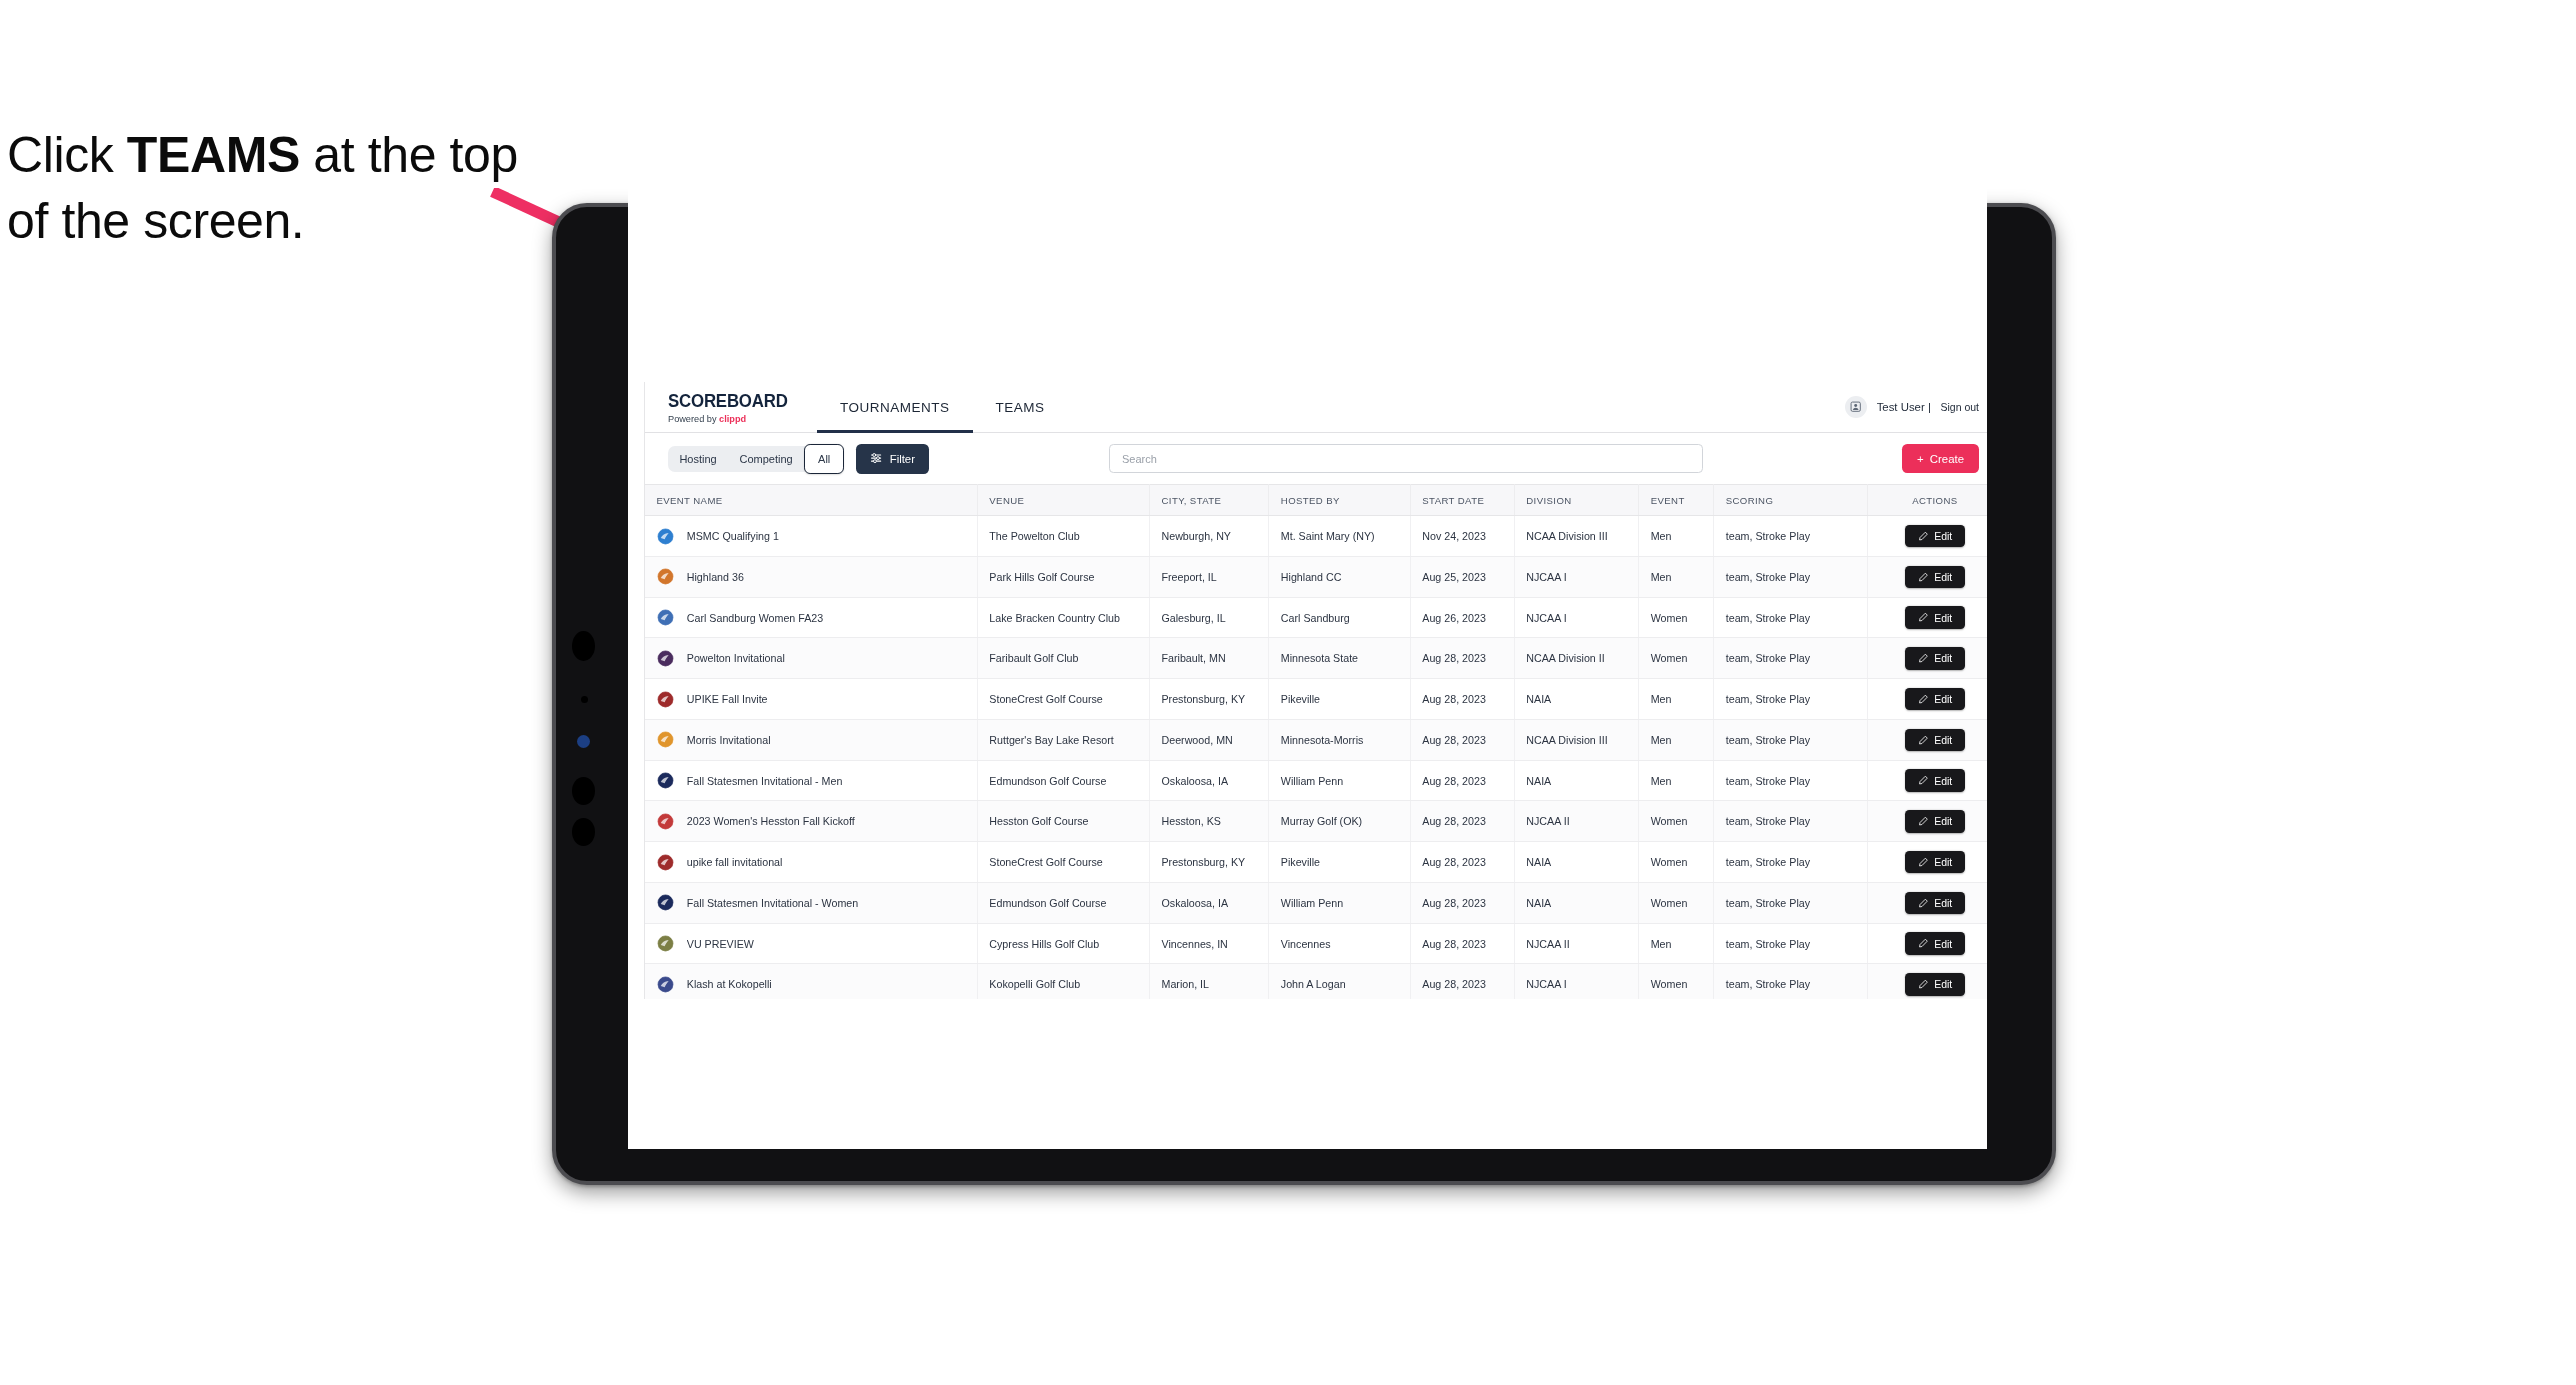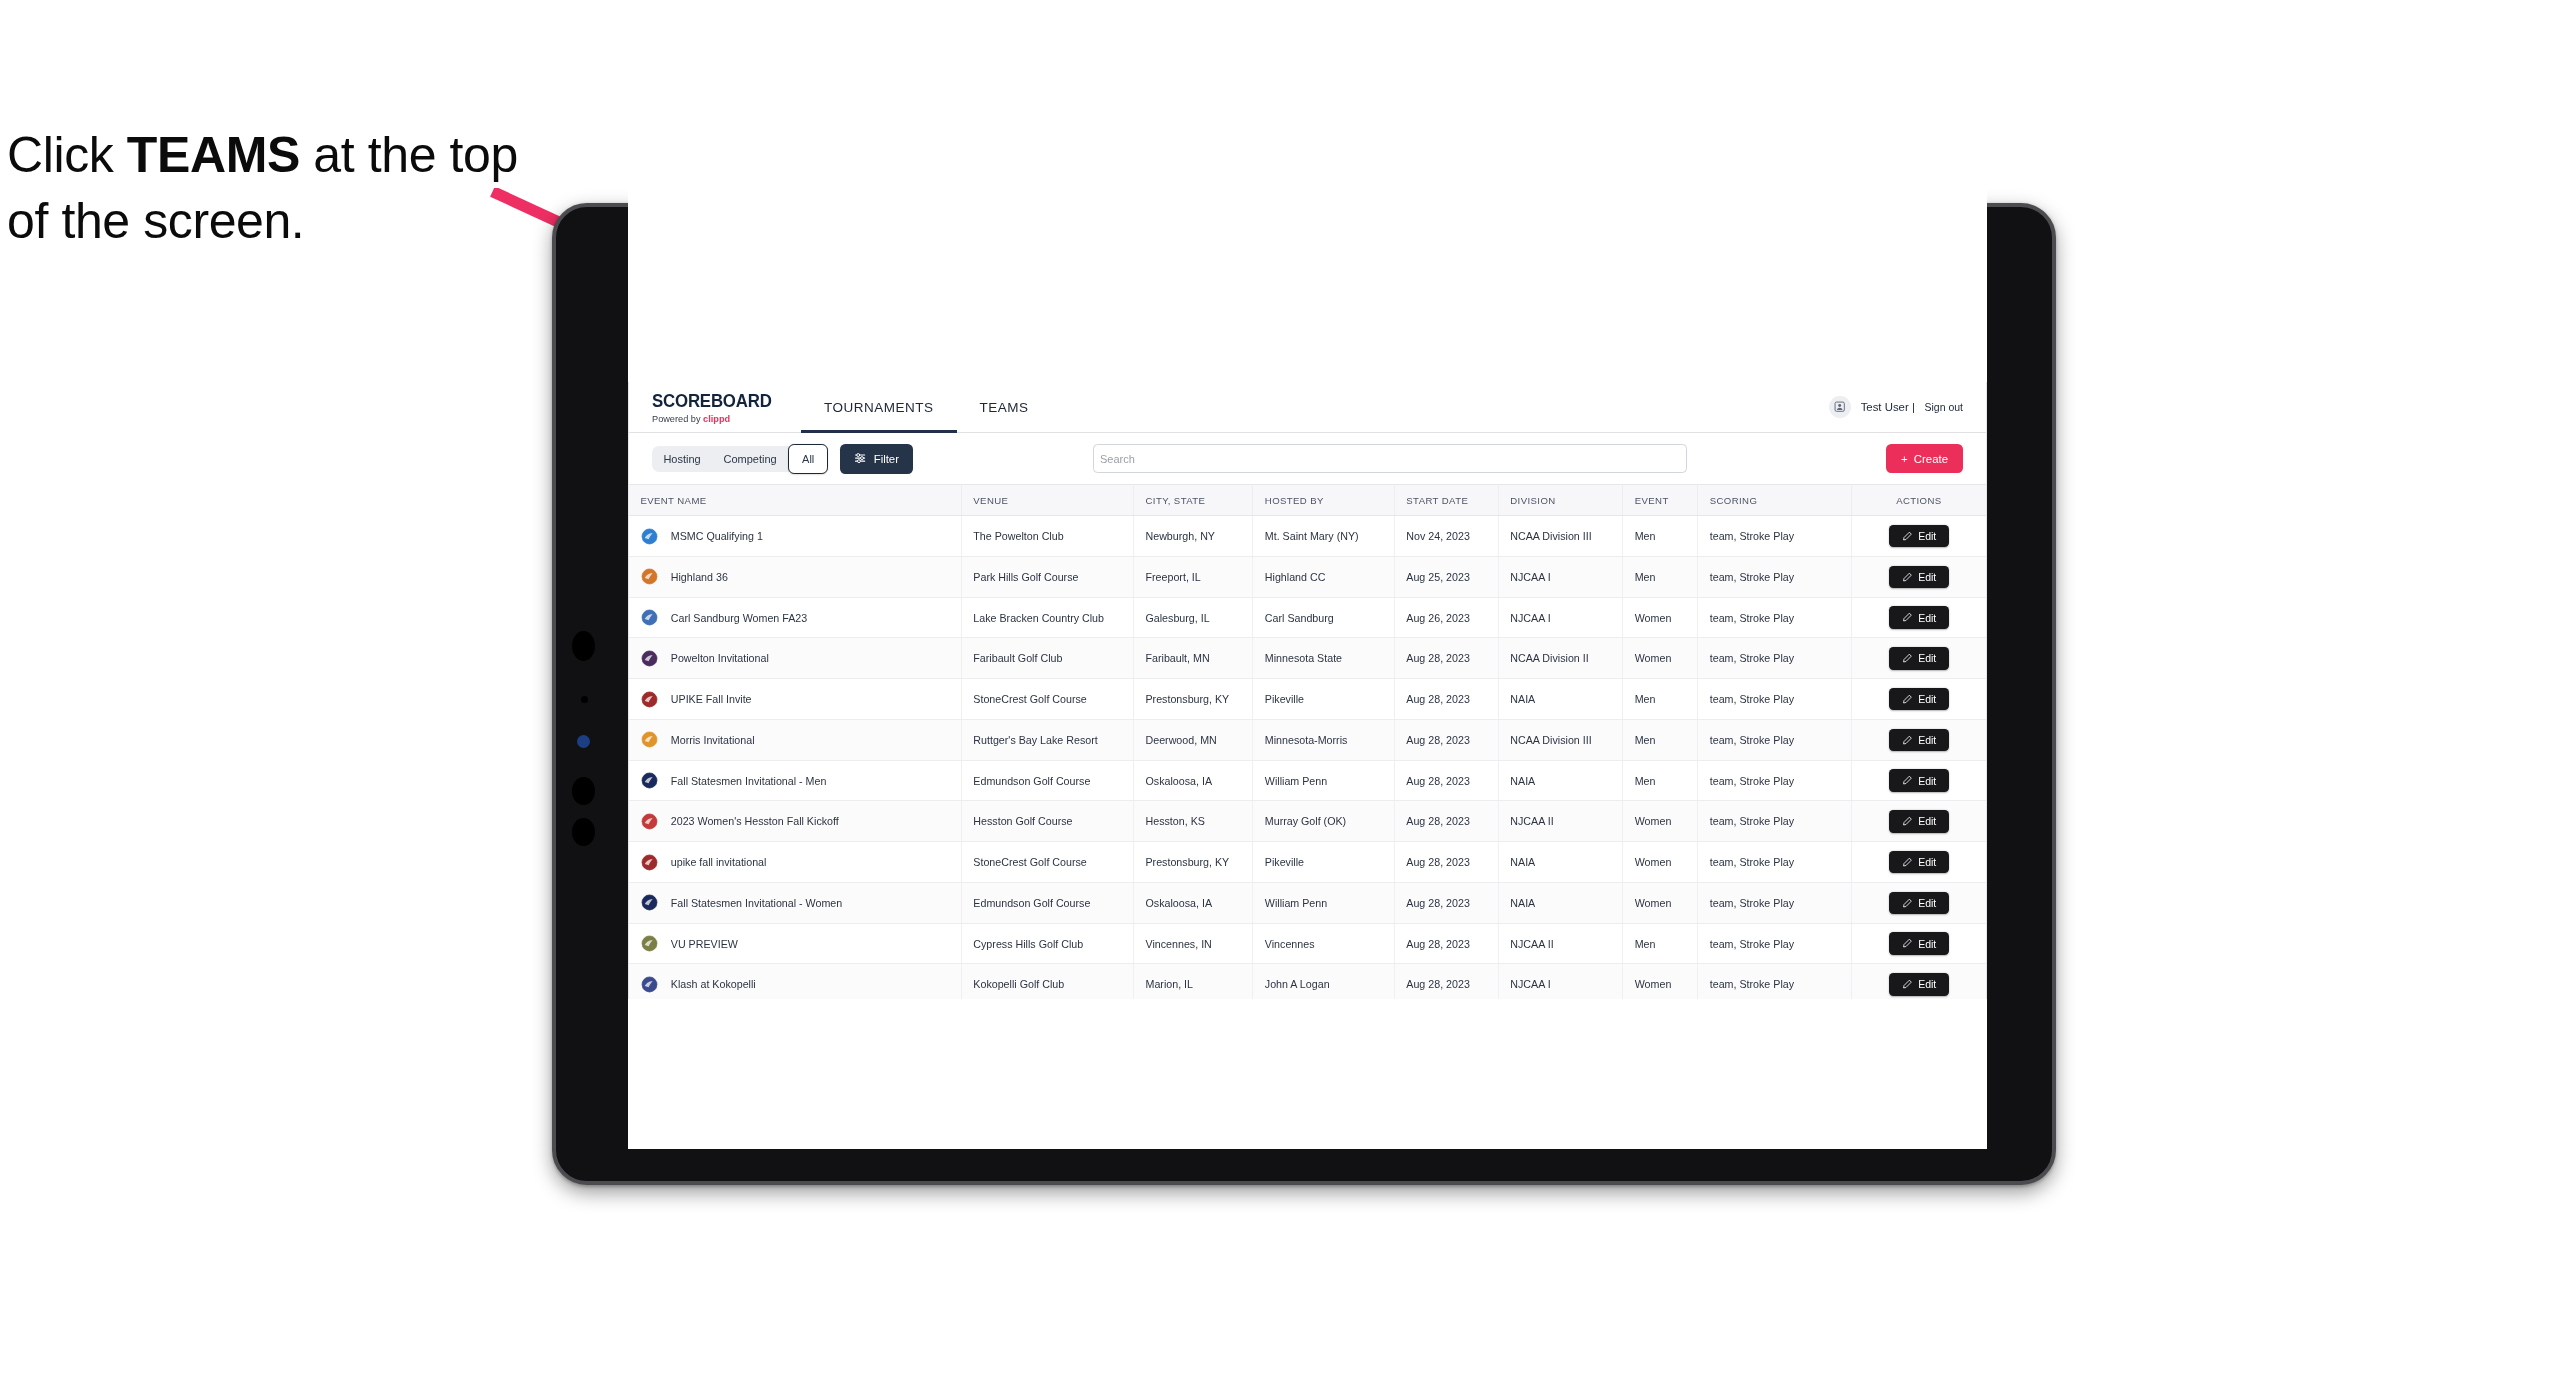--- a/index.html
+++ b/index.html
@@ -47,21 +47,21 @@
   .lensdot.d5{ left:15.7px; top:611px; width:23px; height:28px; }
 
   
   #screen{
     position:absolute; left:72px; top:-40px;
     width:1359px; height:982px;
     background:#ffffff;
     overflow:hidden;
   }
   #screenClip{
-    position:absolute; left:0; top:0; width:1359px; height:982px;
+    position:absolute; left:16px; top:0; width:1359px; height:982px;
     clip-path: inset(215px 0px 150px 0px);
   }
   #app{
     position:absolute; left:0; top:215px;
     width:1359px; height:617px;
     background:#ffffff;
     border-left:0.9px solid #e6e6e8;
     border-right:0.9px solid #e6e6e8;
   }
 
@@ -120,21 +120,21 @@
     height:30px; font-weight:500; padding:0 13px; box-shadow:0 0.9px 1.7px rgba(0,0,0,.12);
   }
   #filterBtn{
     display:flex; align-items:center; gap:7px;
     height:30px; margin-left:12.2px; padding:0 14px;
     background:#263449; color:#fff; border-radius:5.2px;
     font-size:11.4px; cursor:pointer;
   }
   #searchWrap{ flex:1; display:flex; justify-content:center; }
   #searchInput{
-    width:594px; height:29px; padding:0 6px;
+    width:594px; height:29px; padding:0 12px;
     border:0.9px solid #d2d5da; border-radius:4.4px;
     font-size:11px; color:#1d2736; background:#fff;
     font-family:"Liberation Sans", sans-serif;
   }
   #searchInput::placeholder{ color:#9aa0a9; }
   #createBtn{
     display:flex; align-items:center; gap:6.1px;
     height:29px; padding:0 15px; margin-left:19px;
     background:#ec2f5a; color:#fff; border-radius:5.2px;
     font-size:11.4px; cursor:pointer; white-space:nowrap;

